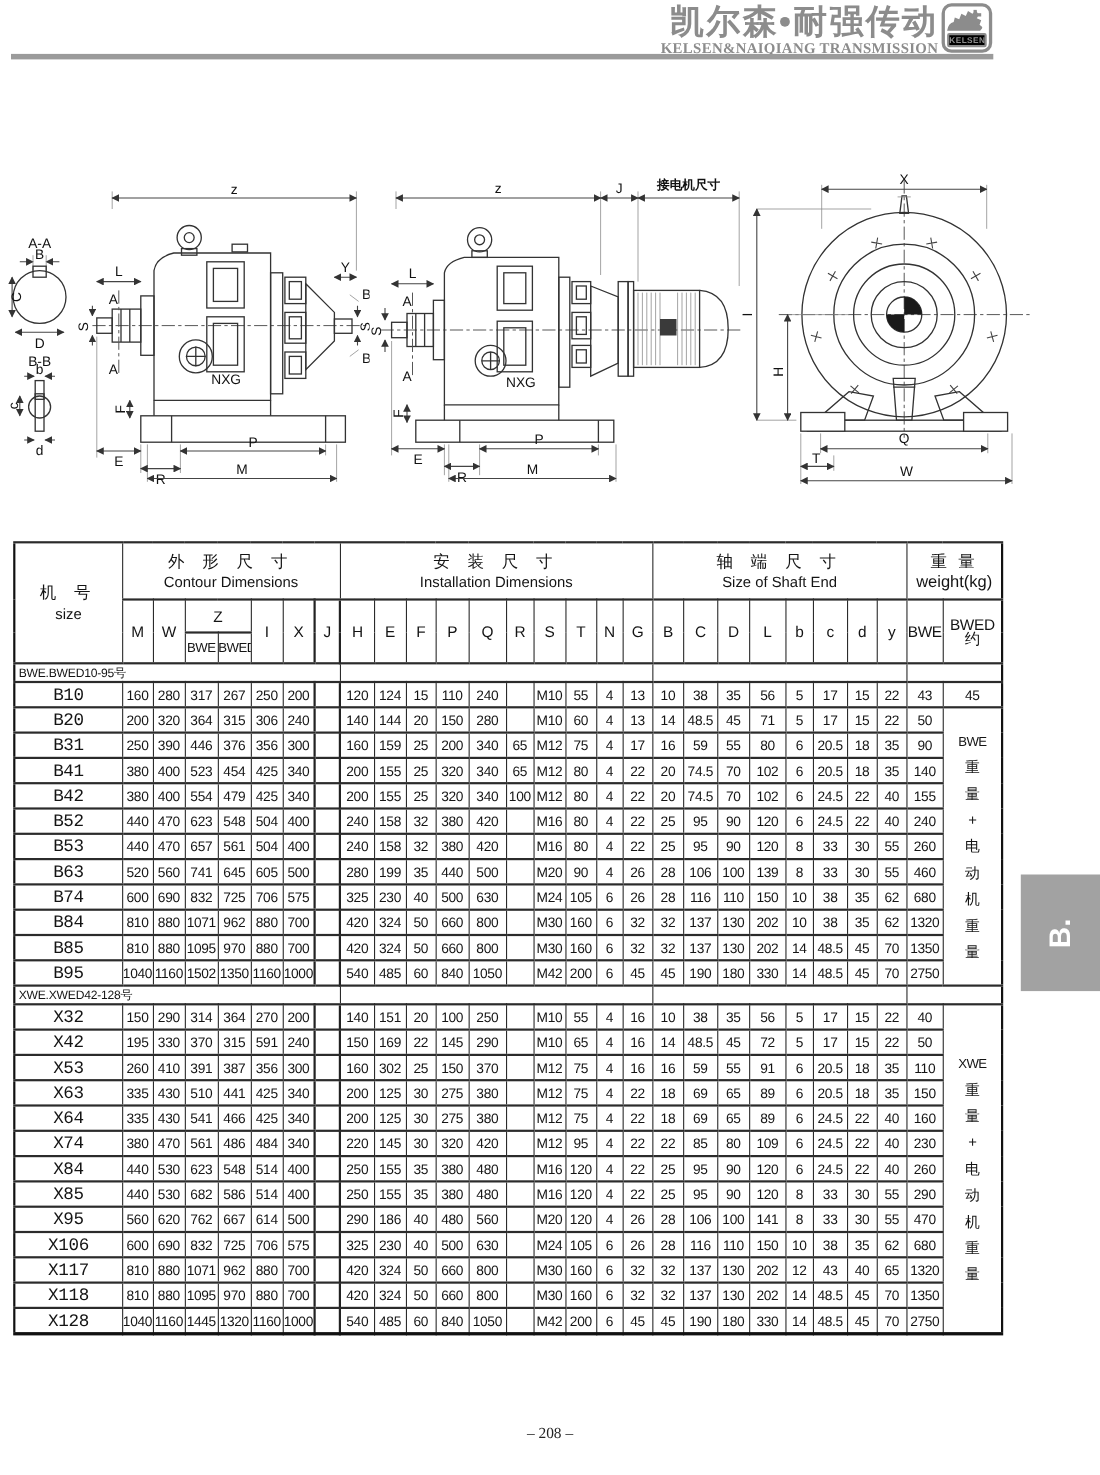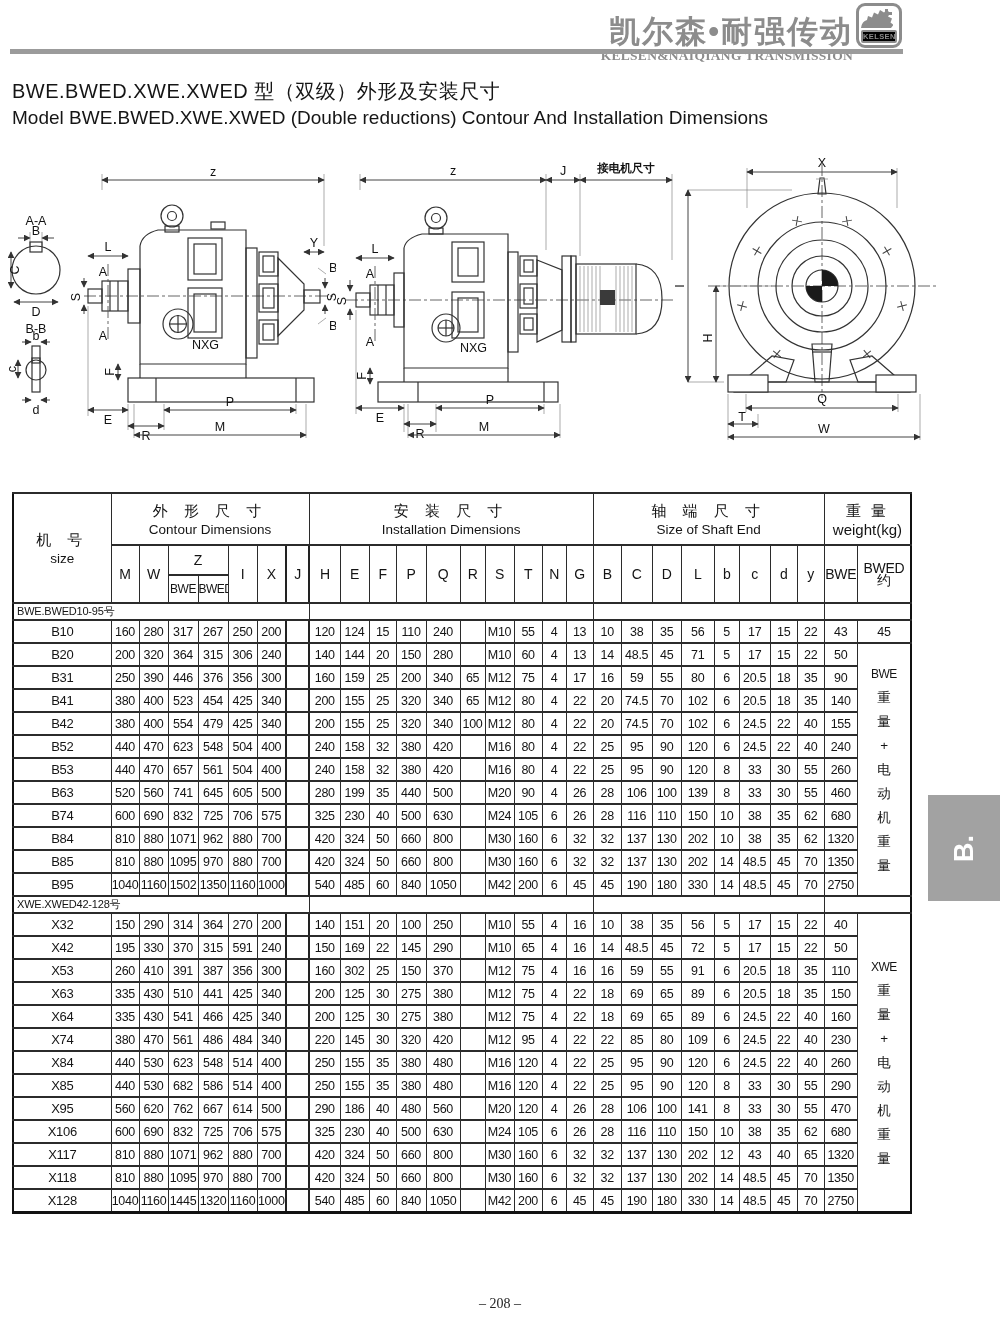--- a/index.html
+++ b/index.html
@@ -1,20 +1,20 @@
 <!DOCTYPE html>
 <html><head>
 <meta charset="utf-8">
 <style>
   html,body{margin:0;padding:0;background:#fff;}
   #page{position:relative;width:1000px;height:1341px;background:#fff;overflow:hidden;
         font-family:"Liberation Sans",sans-serif;color:#111;}
 
   
-  .brand{position:absolute;top:4px;right:147px;text-align:right;color:#8c8c8c;margin-top:12px;}
+  .brand{position:absolute;top:4px;right:147px;text-align:right;color:#8c8c8c;}
   .brand-cn{font-size:31px;font-weight:bold;letter-spacing:2px;line-height:32px;}
   .brand-en{font-size:13.5px;font-weight:bold;letter-spacing:.3px;line-height:15px;font-family:Liberation Serif, serif;}
   .logo{position:absolute;top:3px;left:856px;width:40px;height:39px;border:3px solid #8c8c8c;
         border-radius:9px;}
   .logo-text{position:absolute;bottom:2px;left:2px;right:2px;border:2px solid #8c8c8c;border-radius:2px;
         font-size:7.5px;font-weight:bold;color:#8c8c8c;text-align:left;letter-spacing:.4px;line-height:9px;background:#000000;}
   .hr-bar{position:absolute;top:49px;left:10px;width:893px;height:5px;background:#9b9b9b;}
 
   
   .titles{position:absolute;left:12px;top:78px;}
@@ -42,21 +42,21 @@
             white-space:nowrap;overflow:hidden;letter-spacing:-.3px;}
   table.dim{border:2px solid #111;border-bottom-width:3px;}
   tr.h1 th{height:50px;font-size:15px;}
   tr.h1 .cn{letter-spacing:6px;font-size:15px;line-height:20px;}
   tr.h1 .en{letter-spacing:0;font-size:13.5px;line-height:17px;}
   tr.h1 th.wcell .cn{letter-spacing:3px;}
   tr.h1 th.wcell .en{font-size:15px;}
   tr.h2 th{height:28px;font-size:14px;}
   tr.h3 th{height:26px;font-size:12px;letter-spacing:-.5px;}
   th.two{font-size:11.5px;line-height:12px;letter-spacing:-.5px;}
-  td.sizec{font-size:13px;letter-spacing:0;}
+  td.sizec{font-size:16px;letter-spacing:0;font-family:Liberation Mono, monospace;}
   tr.section-row td{height:15px;font-size:11px;text-align:left;padding-left:3px;letter-spacing:-.2px;}
   tbody td{height:21px;}
   .jcol{border-left:2px solid #222 !important;border-right:2px solid #222 !important;}
   td.vnote{vertical-align:middle;font-size:13px;letter-spacing:0;}
   td.vnote div{line-height:24px;font-size:13.5px;}
   td.vnote div.lat{font-size:12px;letter-spacing:-.5px;}
 
   
   .side-tab{position:absolute;left:928px;top:795px;width:72px;height:106px;background:#a2a2a2;
             display:flex;align-items:center;justify-content:center;}
@@ -76,24 +76,20 @@
   <div class="logo">
     <svg width="34" height="22" viewBox="0 0 34 22" style="position:absolute;top:2px;left:0">
       <path d="M2,20 q1,-7 6,-8 l1,-4 4,1.5 2,-5 4,2 2,-4.5 4,2.5 3,-3 3,4 -2,3 4,2 -1.5,4 3,2.5 -2.5,3 z" fill="#8c8c8c"></path>
       <rect x="26" y="1" width="3" height="3" fill="#8c8c8c"></rect>
       <rect x="30" y="4" width="3" height="3" fill="#8c8c8c"></rect>
     </svg>
     <div class="logo-text">KELSEN</div>
   </div>
   <div class="hr-bar"></div>
 
-  <div class="titles">
-    <div class="title-cn">BWE.BWED.XWE.XWED 型（双级）外形及安装尺寸</div>
-    <div class="title-en">Model BWE.BWED.XWE.XWED (Double reductions) Contour And Installation Dimensions</div>
-  </div>
 
   <svg id="d1" class="diagram" width="330" height="292" viewBox="0 0 330 292">
     <defs>
       <marker id="ar1" viewBox="0 0 10 10" refX="9" refY="5" markerWidth="7" markerHeight="7" orient="auto-start-reverse">
           <path d="M0,0L10,5L0,10z" fill="#333"></path>
         </marker>
       <pattern id="h1" width="5" height="5" patternUnits="userSpaceOnUse" patternTransform="rotate(45)">
           <line x1="0" y1="0" x2="0" y2="5" stroke="#666" stroke-width="1"></line>
         </pattern>
     </defs>

